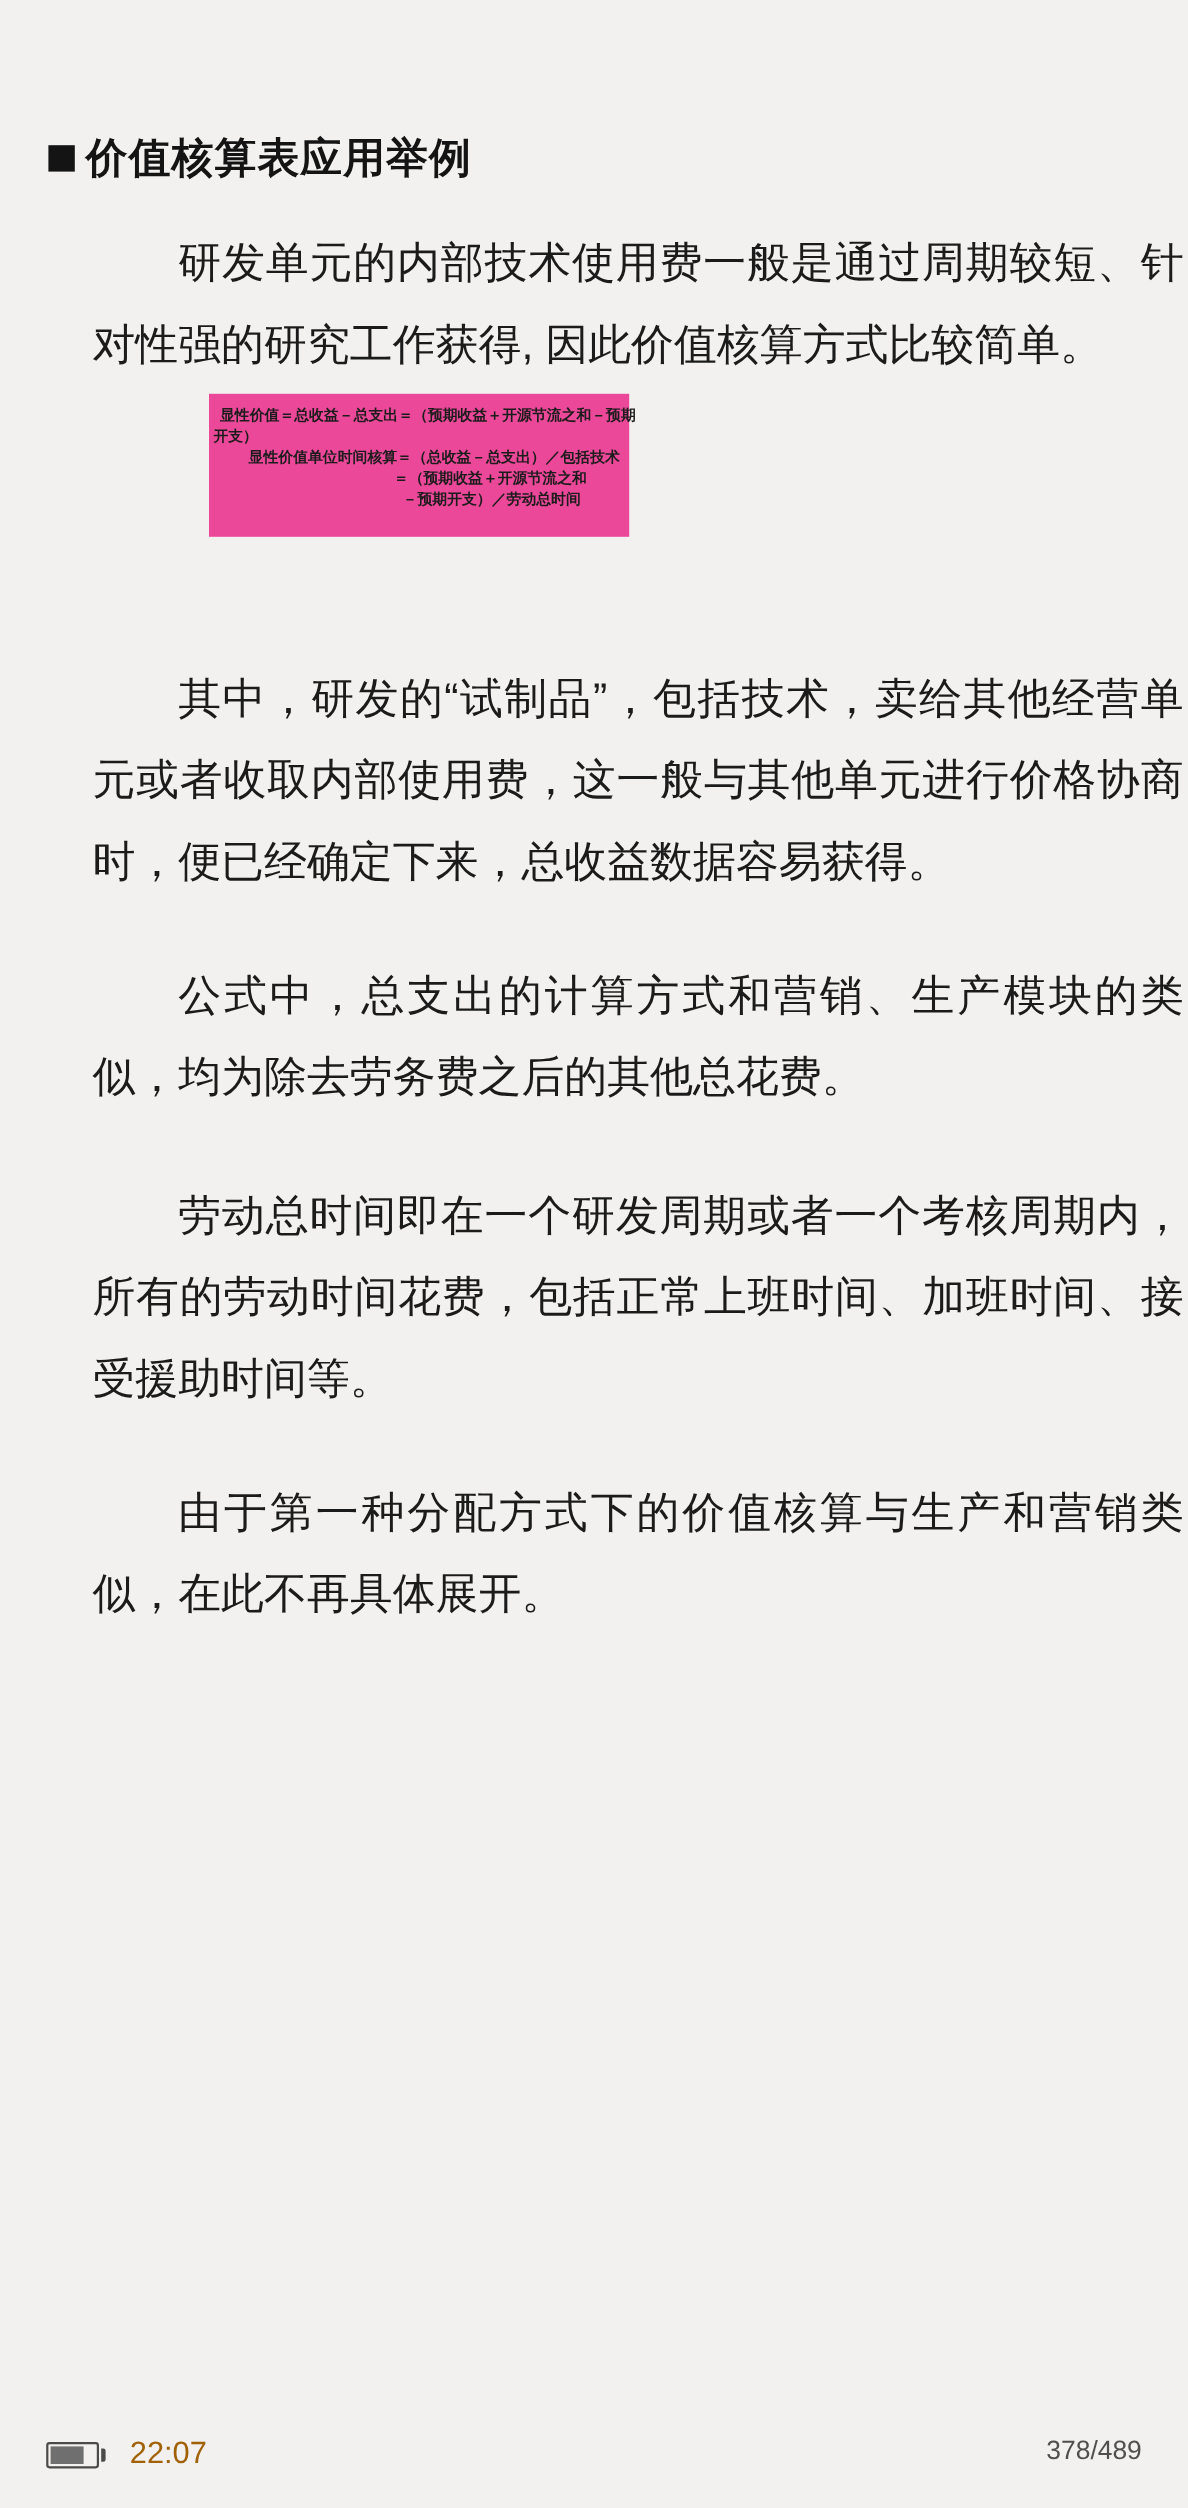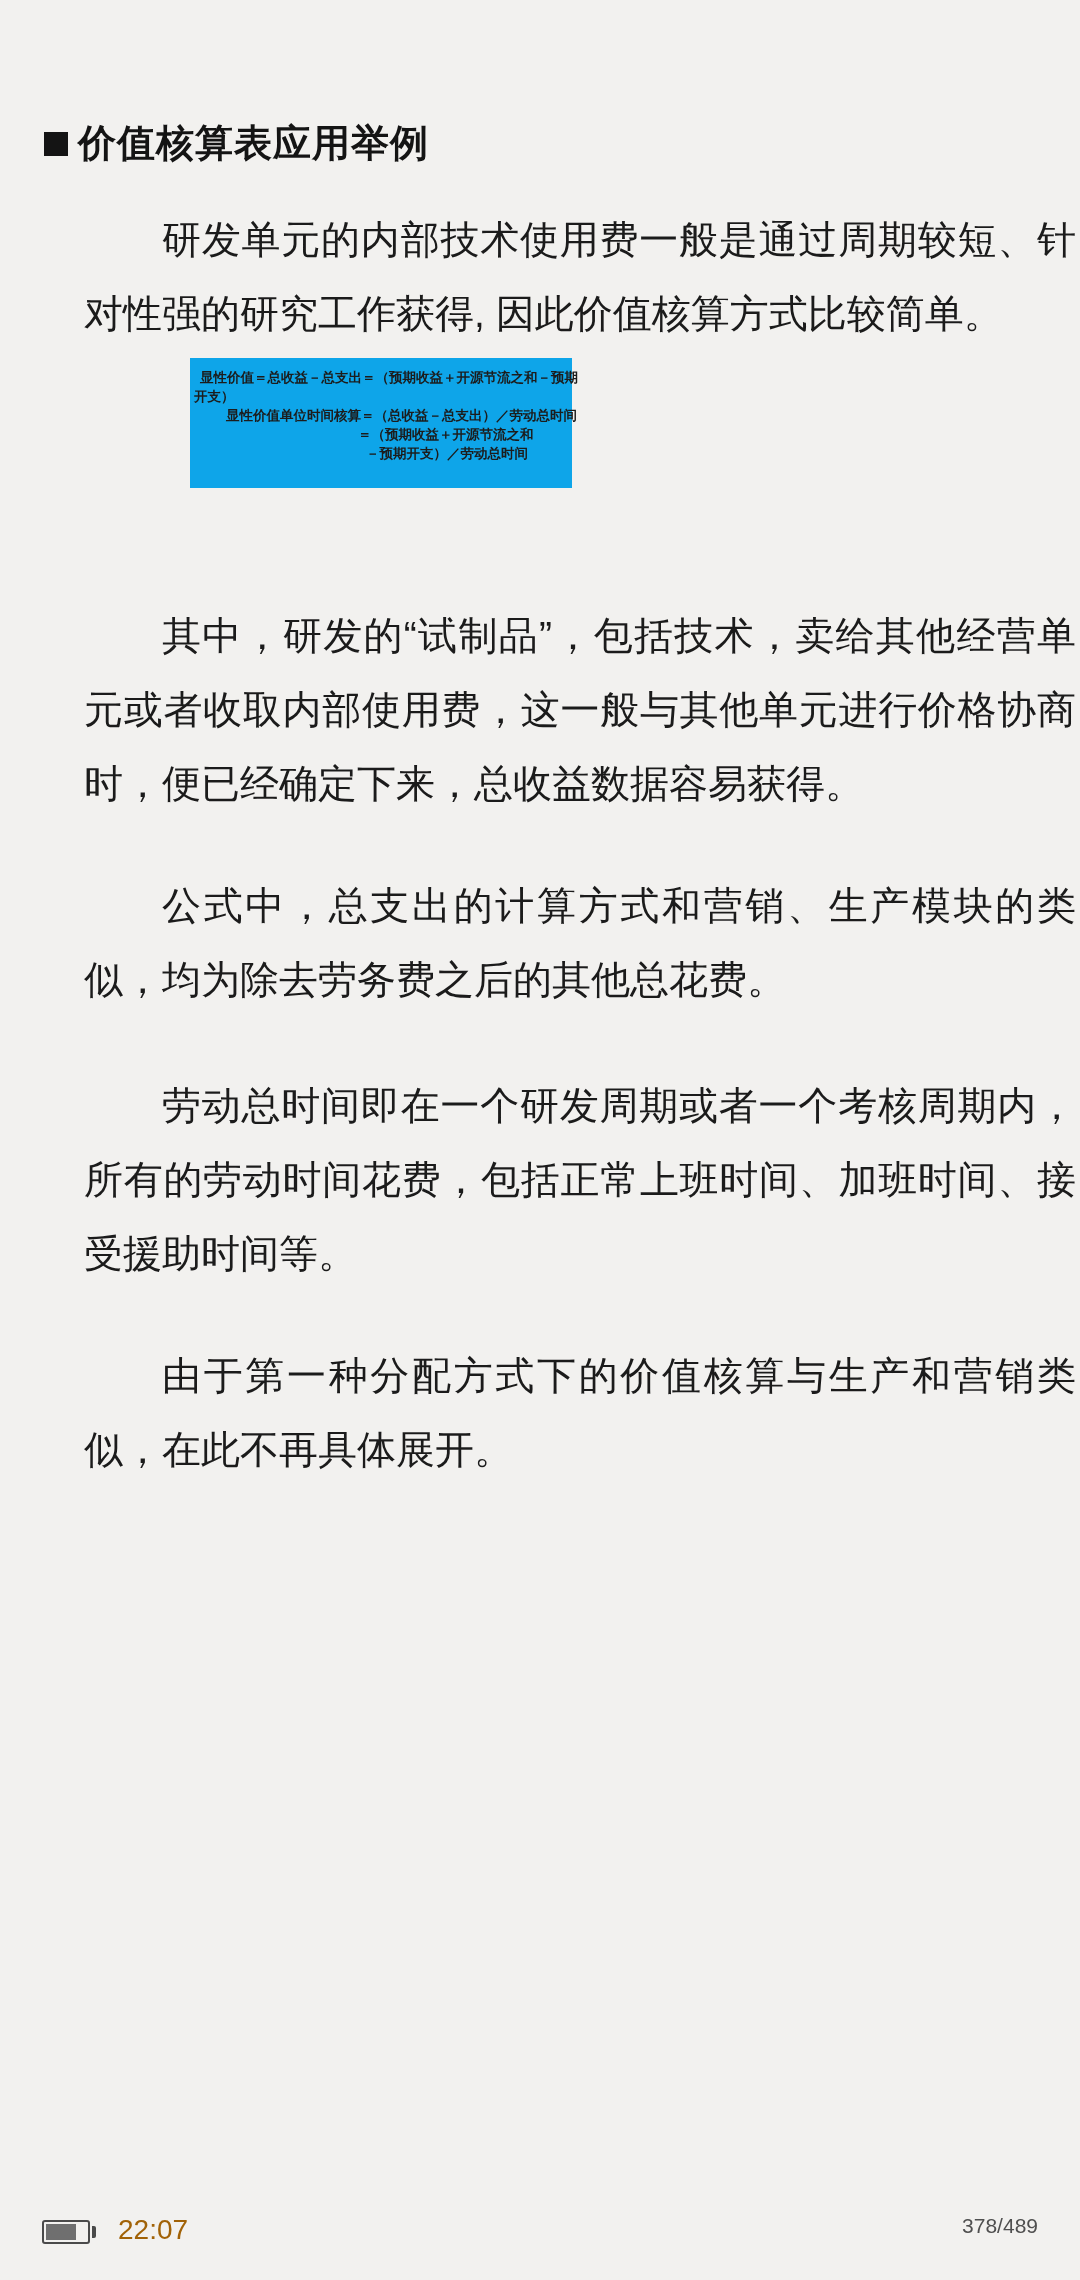--- a/index.html
+++ b/index.html
@@ -67,21 +67,21 @@
   #para4 { top: 1030px; }
   #para5 { top: 1300px; }
 
   
   .formula-box {
     position: absolute;
     left: 190px;
     top: 358px;
     width: 382px;
     height: 130px;
-    background: #0ea5e9;
+    background: #ec4899;
     box-sizing: border-box;
     padding: 10px 0 0 0;
   }
   .formula-line {
     font-size: 13.5px;
     font-weight: bold;
     line-height: 19px;
     color: #1c1c1c;
     white-space: nowrap;
     letter-spacing: 0px;
@@ -132,40 +132,40 @@
     position: absolute;
     left: 118px;
     top: 30px;
     font-size: 28px;
     color: #a16207;
   }
   .page-number {
     position: absolute;
     right: 42px;
     top: 30px;
-    font-size: 21px;
+    font-size: 24px;
     color: #4f4f4f;
   }
 </style>
 </head>
 <body>
 
 <div class="page">
 
   <div class="section-heading">
     <span class="heading-marker"></span>
     <span>价值核算表应用举例</span>
   </div>
 
   <p class="body-text" id="para1">研发单元的内部技术使用费一般是通过周期较短、针对性强的研究工作获得, 因此价值核算方式比较简单。</p>
 
   <div class="formula-box">
     <div class="formula-line f1">显性价值＝总收益－总支出＝（预期收益＋开源节流之和－预期</div>
     <div class="formula-line f1b">开支）</div>
-    <div class="formula-line f2">显性价值单位时间核算＝（总收益－总支出）／劳动总时间</div>
+    <div class="formula-line f2">显性价值单位时间核算＝（总收益－总支出）／包括技术</div>
     <div class="formula-line f3">＝（预期收益＋开源节流之和</div>
     <div class="formula-line f4">－预期开支）／劳动总时间</div>
   </div>
 
   <p class="body-text" id="para2">其中，研发的“试制品”，包括技术，卖给其他经营单元或者收取内部使用费，这一般与其他单元进行价格协商时，便已经确定下来，总收益数据容易获得。</p>
   <p class="body-text" id="para4">劳动总时间即在一个研发周期或者一个考核周期内，所有的劳动时间花费，包括正常上班时间、加班时间、接受援助时间等。</p>
   <p class="body-text" id="para3">公式中，总支出的计算方式和营销、生产模块的类似，均为除去劳务费之后的其他总花费。</p>
   <p class="body-text" id="para5">由于第一种分配方式下的价值核算与生产和营销类似，在此不再具体展开。</p>
 
   <div class="footer">

